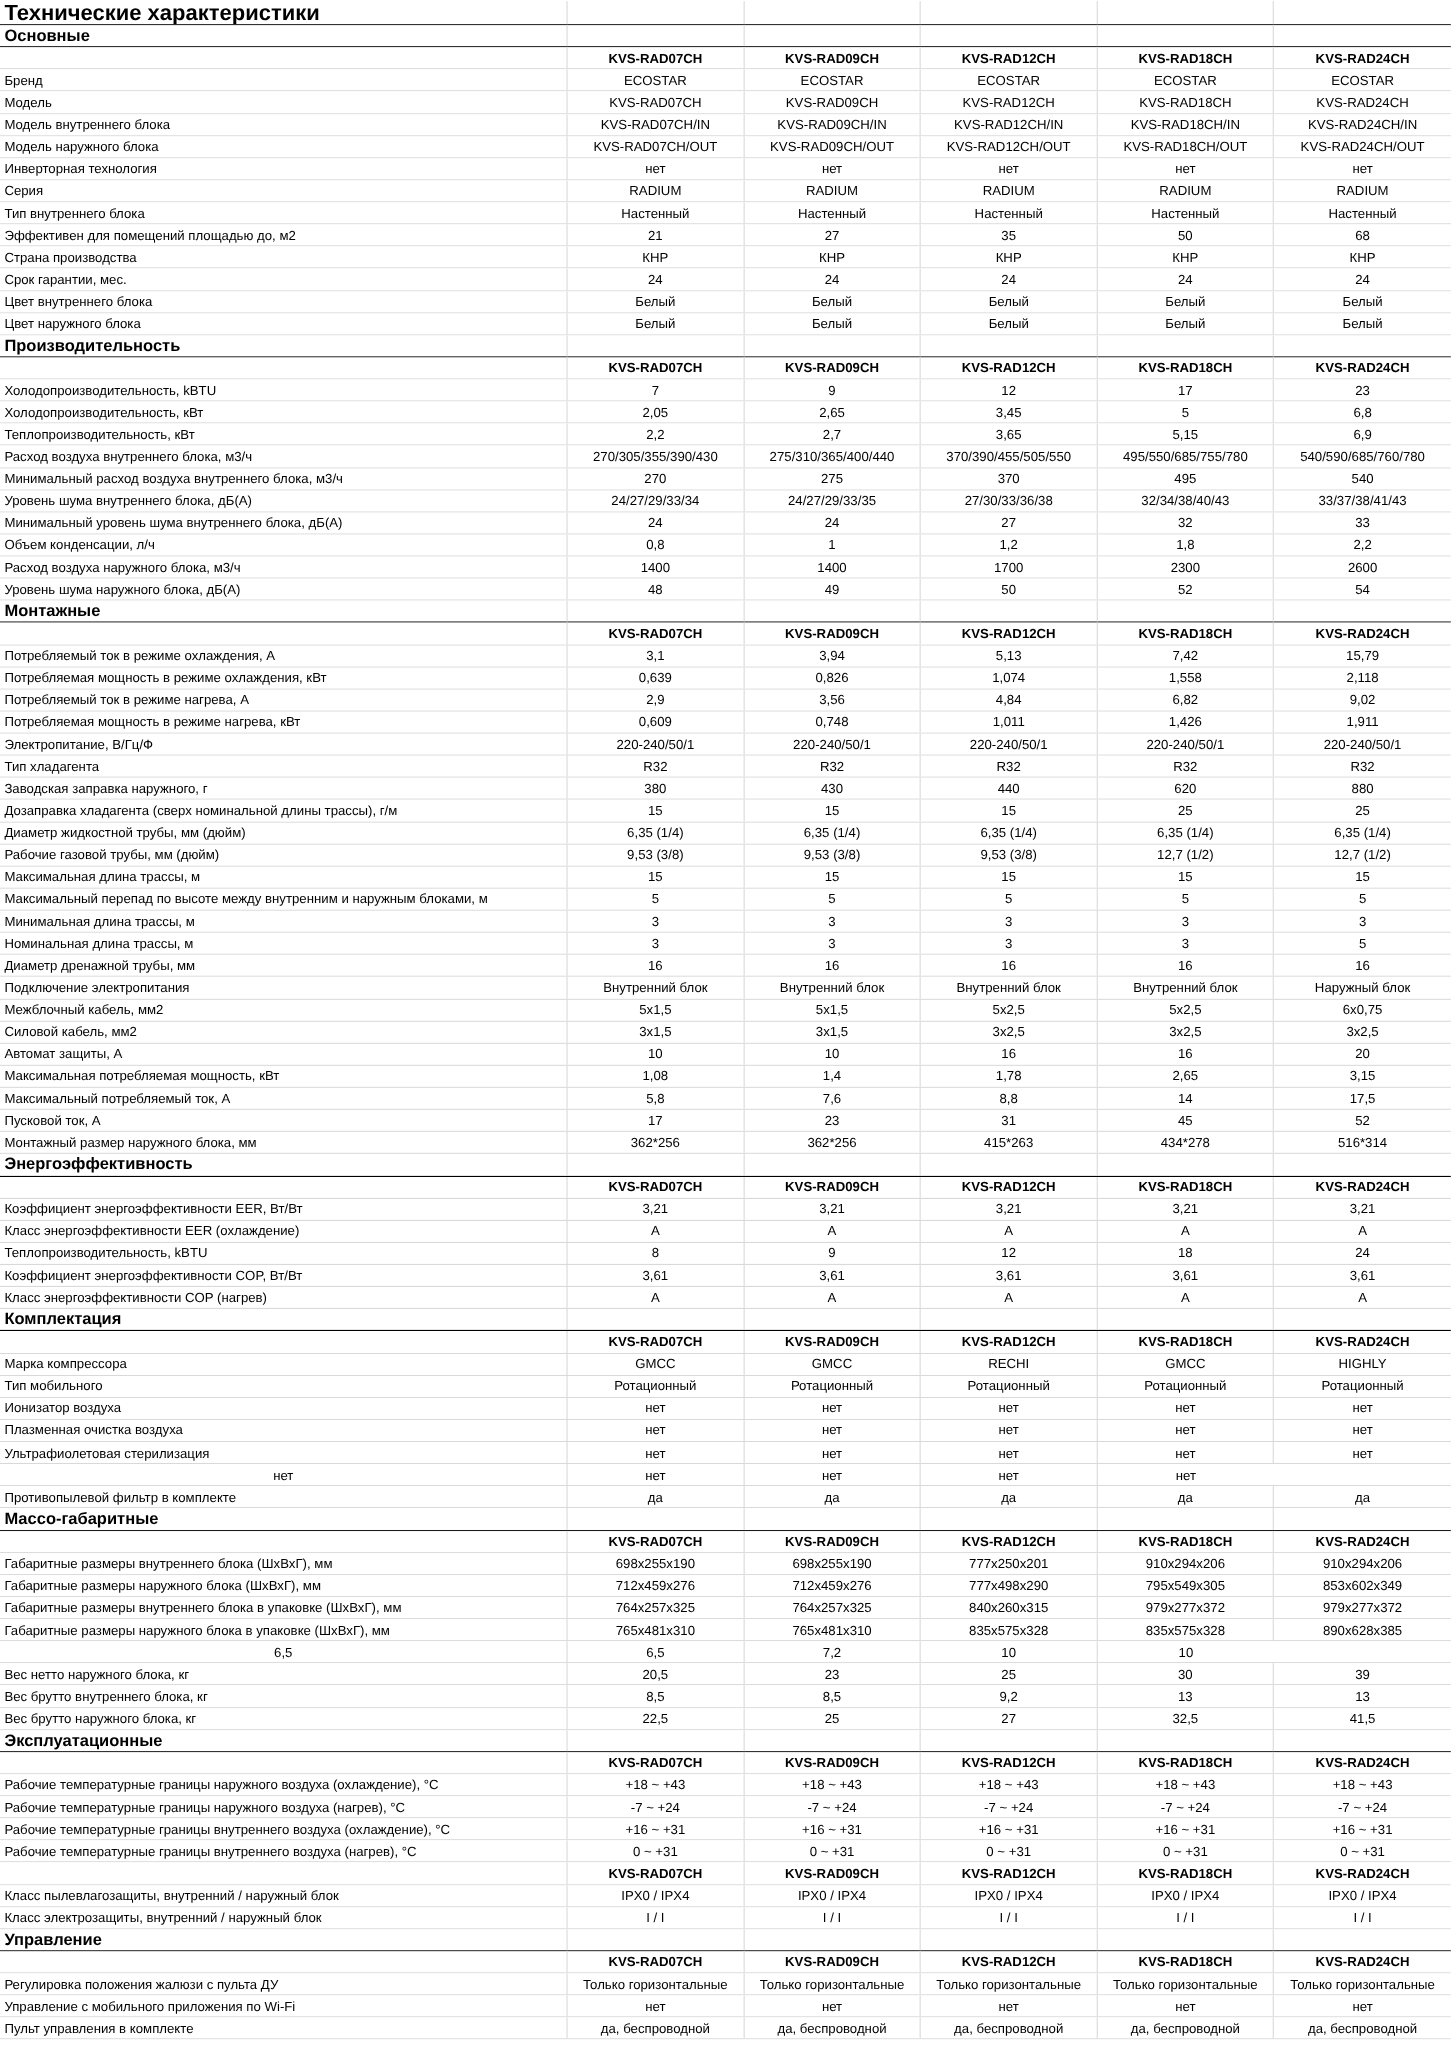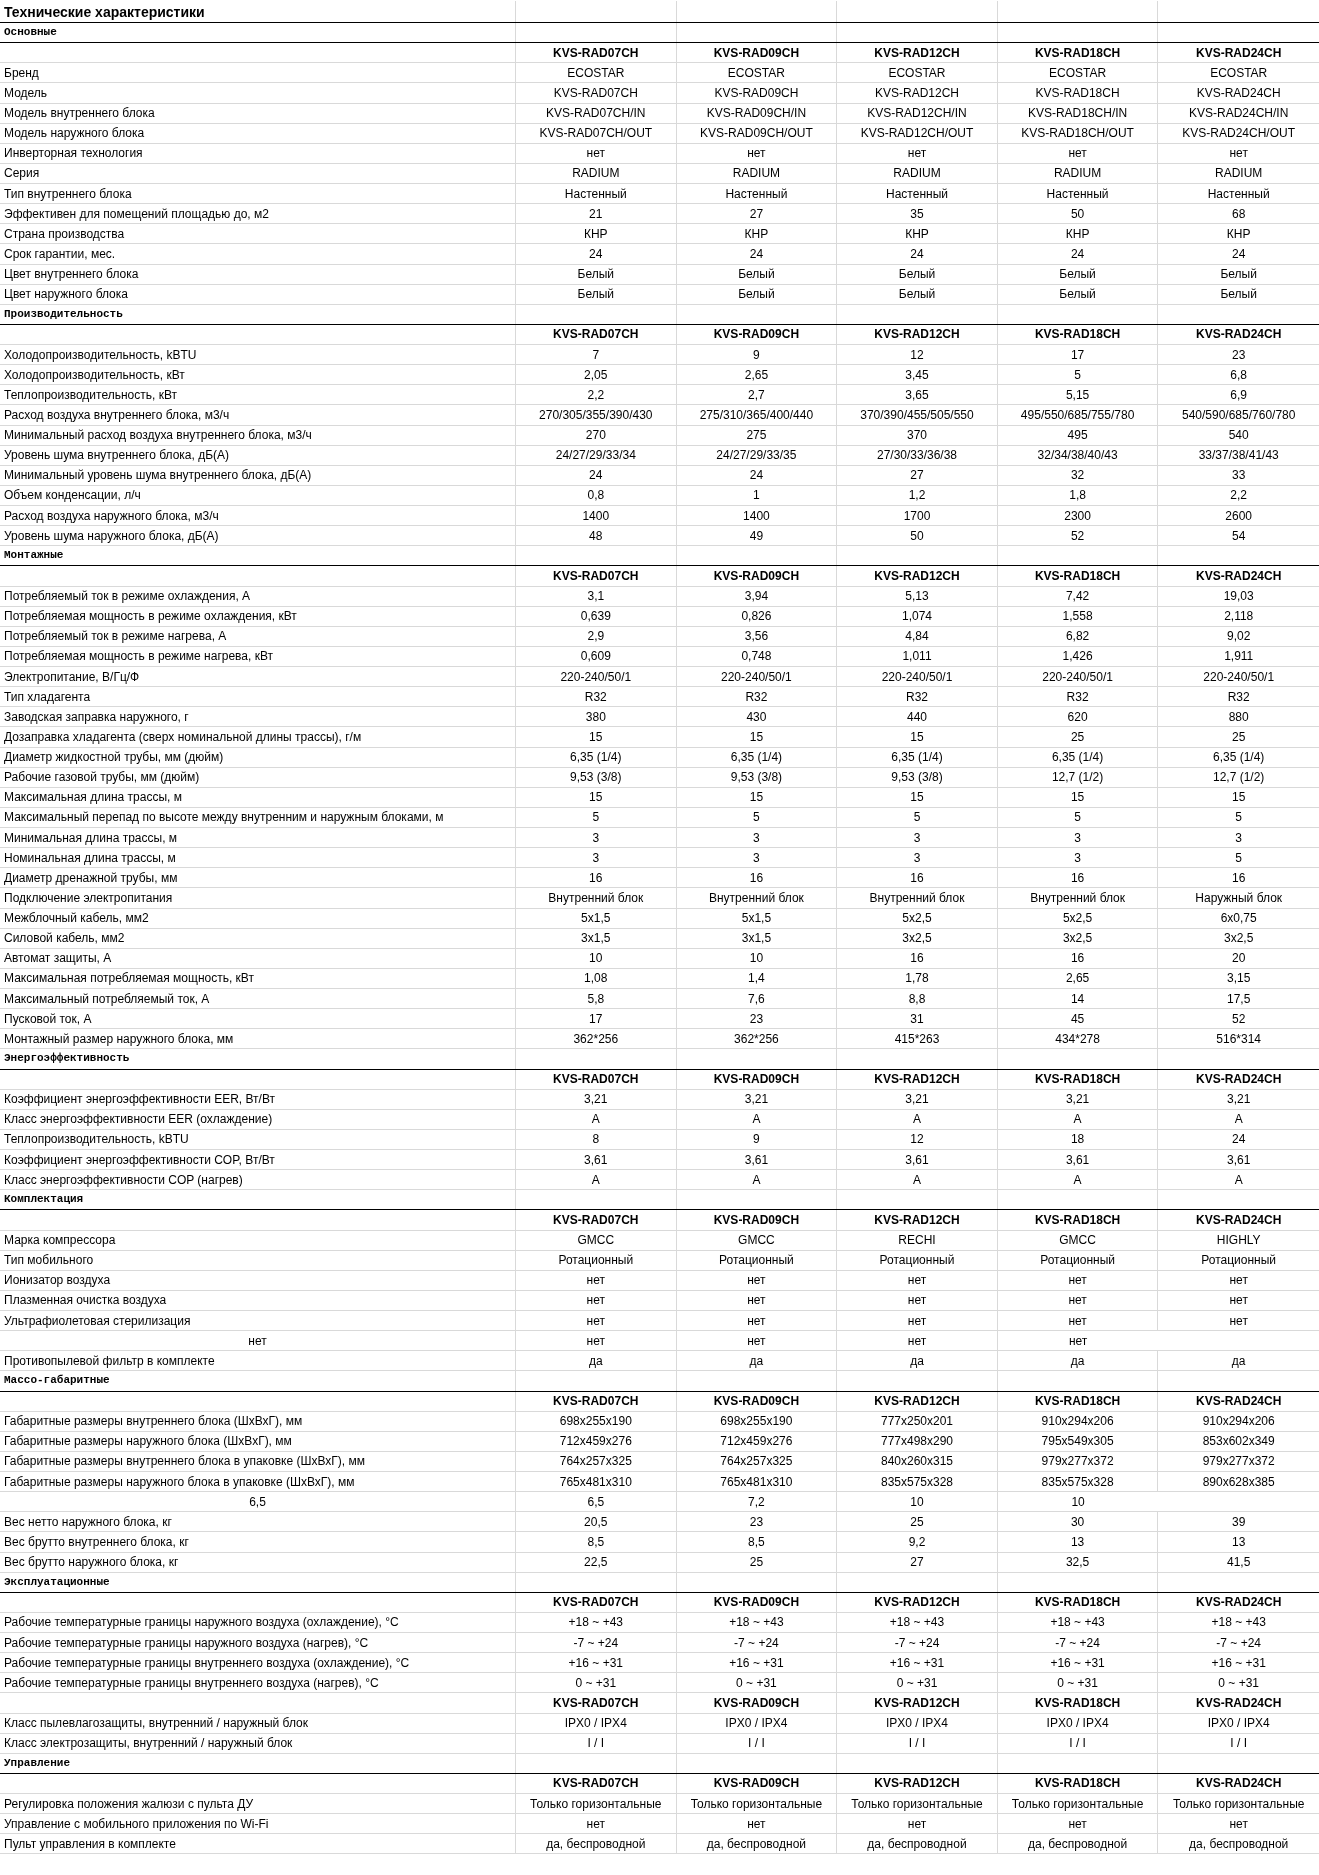--- a/index.html
+++ b/index.html
@@ -24,22 +24,22 @@
     display: flex;
     align-items: center;
     overflow: hidden;
     white-space: nowrap;
     font-size: 12px;
     line-height: 1;
   }
   .cell:last-child { border-right: none; }
   .label-cell { justify-content: flex-start; padding-left: 4px; }
   .value-cell { justify-content: center; text-align: center; }
-  .title-text { font-size: 14px; font-weight: bold; }
-  .section-text { font-size: 11px; font-weight: bold; font-family: Liberation Mono, monospace; }
+  .title-text { font-size: 20px; font-weight: bold; }
+  .section-text { font-size: 15px; font-weight: bold; }
   .col-header { font-weight: bold; }
 </style>
 </head>
 <body>
 
 <div id="spec-table">
   <div class="row title-row black-underline">
     <div class="cell label-cell">
       <span class="title-text">Технические характеристики</span>
     </div>
@@ -584,21 +584,21 @@
       <div class="cell value-cell">
         <span>3,94</span>
       </div>
       <div class="cell value-cell">
         <span>5,13</span>
       </div>
       <div class="cell value-cell">
         <span>7,42</span>
       </div>
       <div class="cell value-cell">
-        <span>19,03</span>
+        <span>15,79</span>
       </div>
     </div>
     <div class="row">
       <div class="cell label-cell">
         <span>Потребляемая мощность в режиме охлаждения, кВт</span>
       </div>
       <div class="cell value-cell">
         <span>0,639</span>
       </div>
       <div class="cell value-cell">

